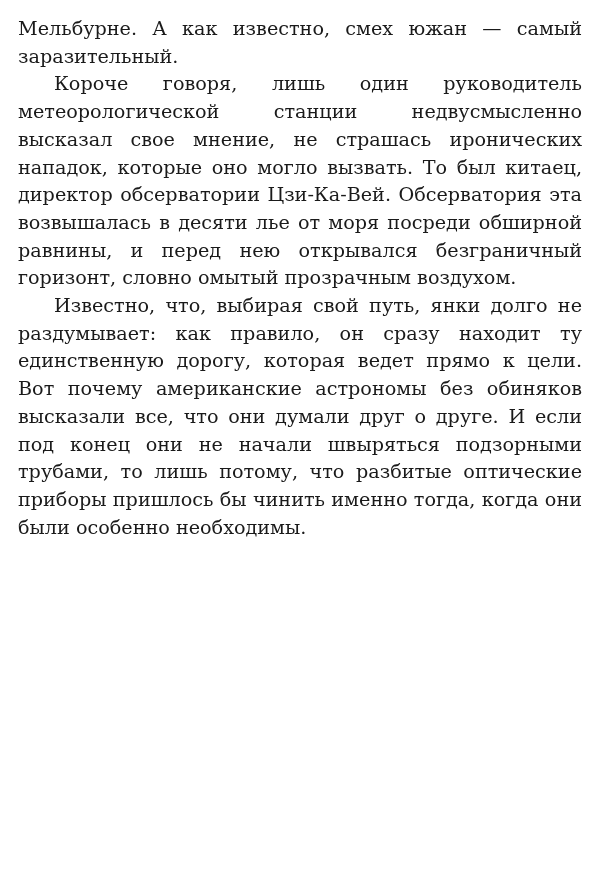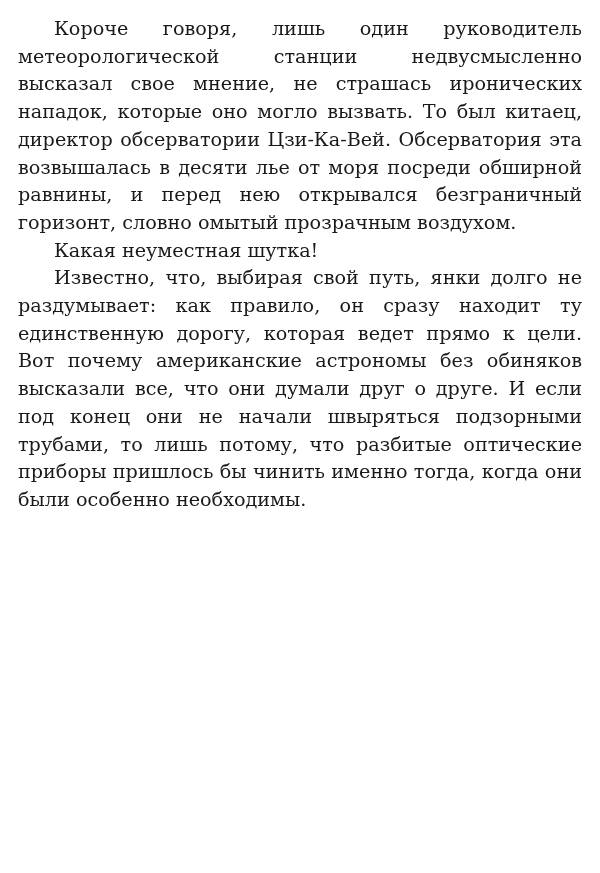--- a/index.html
+++ b/index.html
@@ -31,16 +31,16 @@
       hyphens: none;
     }
     .para.noindent {
       text-indent: 0;
     }
   </style>
 </head>
 <body>
 
 <div class="page">
+  <p class="para noindent">Мельбурне. А как известно, смех южан — самый заразительный.</p>
   <p class="para">Короче говоря, лишь один руководитель метеорологической станции недвусмысленно высказал свое мнение, не страшась иронических нападок, которые оно могло вызвать. То был китаец, директор обсерватории Цзи-Ка-Вей. Обсерватория эта возвышалась в десяти лье от моря посреди обширной равнины, и перед нею открывался безграничный горизонт, словно омытый прозрачным воздухом.</p>
-  <p class="para">Какая неуместная шутка!</p>
   <p class="para">Известно, что, выбирая свой путь, янки долго не раздумывает: как правило, он сразу находит ту единственную дорогу, которая ведет прямо к цели. Вот почему американские астрономы без обиняков высказали все, что они думали друг о друге. И если под конец они не начали швыряться подзорными трубами, то лишь потому, что разбитые оптические приборы пришлось бы чинить именно тогда, когда они были особенно необходимы.</p>
 </div>
 
 </body></html>

